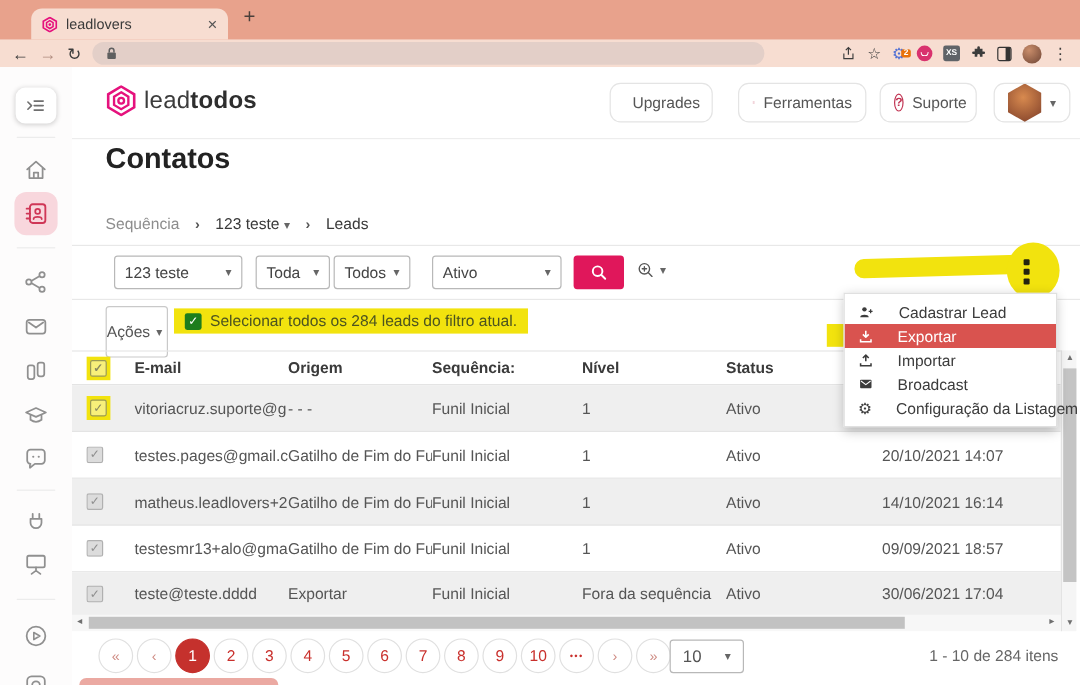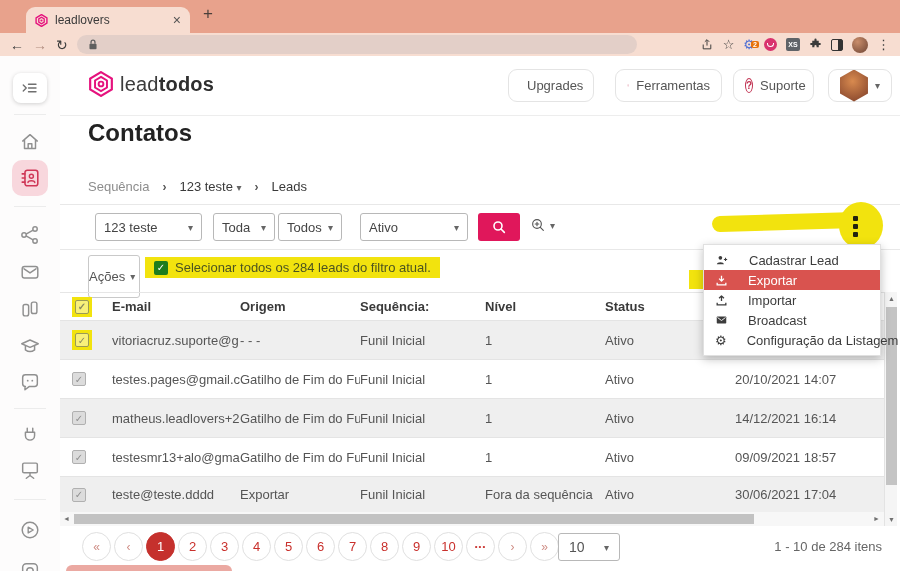--- a/index.html
+++ b/index.html
@@ -422,21 +422,21 @@
         </div>
         <div class="trow odd">
           <div>
               <span class="cb">✓</span>
             </div>
           <div>matheus.leadlovers+20</div>
           <div>Gatilho de Fim do Funi</div>
           <div>Funil Inicial</div>
           <div>1</div>
           <div>Ativo</div>
-          <div>14/12/2021 16:14</div>
+          <div>14/10/2021 16:14</div>
         </div>
         <div class="trow">
           <div>
               <span class="cb">✓</span>
             </div>
           <div>testesmr13+alo@gma</div>
           <div>Gatilho de Fim do Funi</div>
           <div>Funil Inicial</div>
           <div>1</div>
           <div>Ativo</div>

